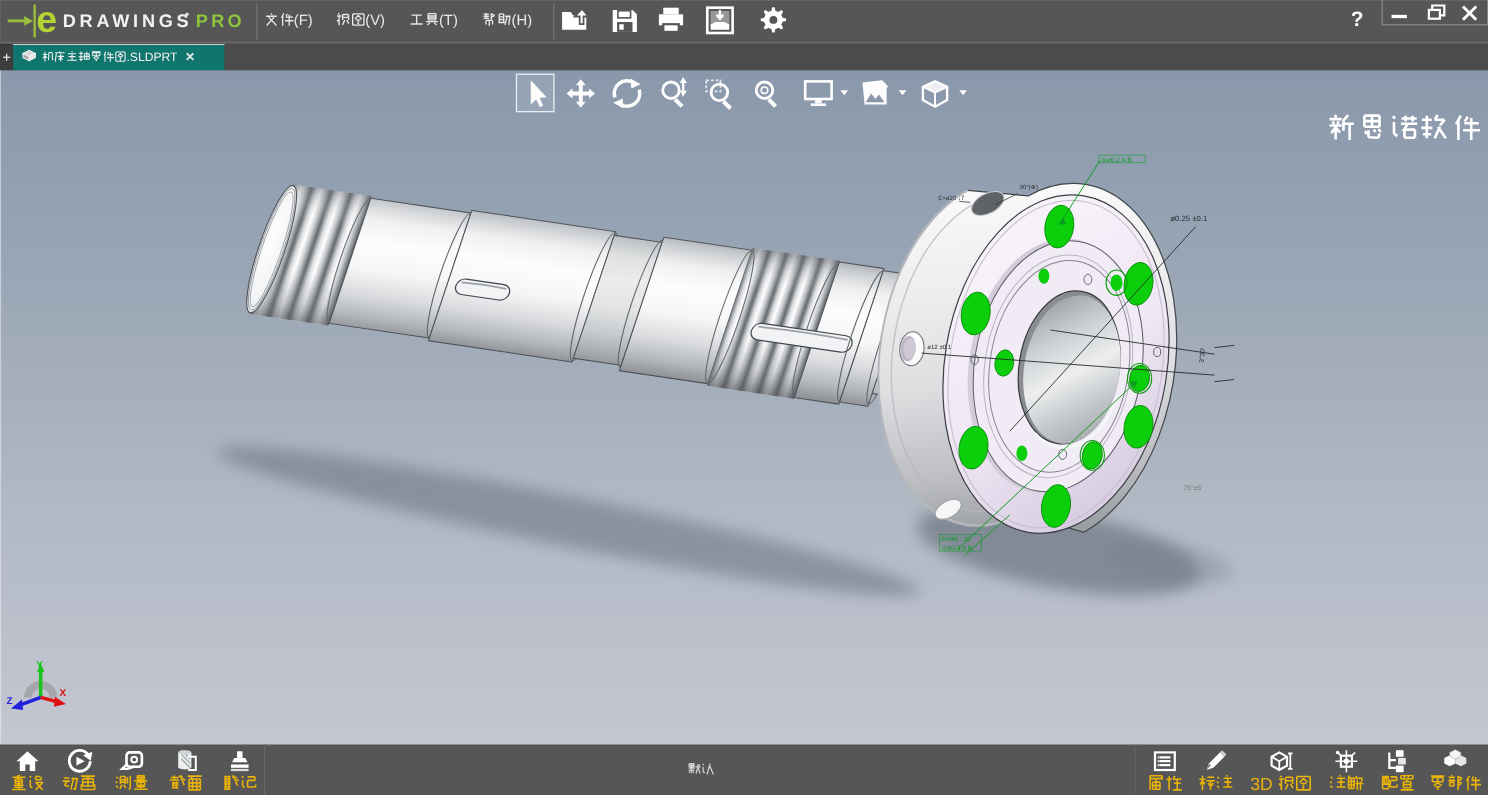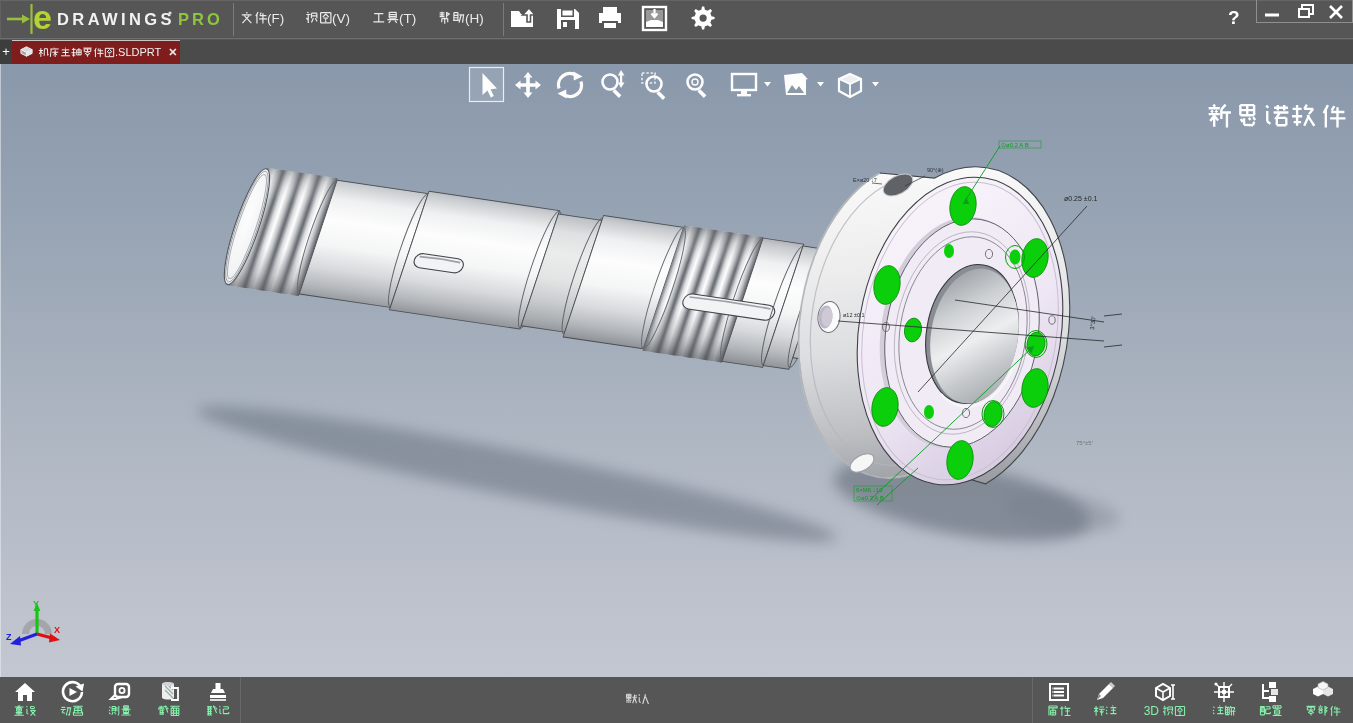--- a/index.html
+++ b/index.html
@@ -7,32 +7,32 @@
 
 #tbar{position:absolute;left:0;top:0;width:1353px;height:39px;background:#565656;border-bottom:1px solid #6e6e6e;box-shadow:inset 0 1px 0 #656565,inset 1px 0 0 #616161}
 #logo{position:absolute;left:0;top:0;width:233px;height:38px}
 .vsep{position:absolute;top:3px;width:1px;height:33px;background:#7b7b7b}
 .menu{position:absolute;top:0;height:38px;line-height:38px;color:#e9e9e9;font-size:13.5px}
 #ticons{position:absolute;left:503px;top:0;height:38px}
 #wctl{position:absolute;right:0;top:0;height:38px}
 
 #tabbar{position:absolute;left:0;top:40px;width:1353px;height:24px;background:#4b4b4b}
 #plusbox{position:absolute;left:0;top:0;width:12px;height:24px;background:#3d3d3d;color:#fff;font-size:13px;text-align:center;line-height:24px}
-#tab{position:absolute;left:12px;top:0;width:168px;height:24px;background:#7f1d1d;border-top:1px solid #c8c8c8;color:#f2f2f2;font-size:11px;line-height:23px;white-space:nowrap}
+#tab{position:absolute;left:12px;top:0;width:192px;height:24px;background:#0f766e;border-top:1px solid #c8c8c8;color:#f2f2f2;font-size:11px;line-height:23px;white-space:nowrap}
 #tab .x{color:#e8e8e8;font-size:11px;font-weight:bold;margin-left:7px}
 
 #vp{position:absolute;left:0;top:64px;width:1353px;height:613px;background:linear-gradient(180deg,#8a98ab 0%,#92a0b1 18%,#a2acba 42%,#b1b9c4 65%,#bcc1cc 85%,#c3c7d1 100%)}
 #wm1{position:absolute;right:9px;top:0px;color:#e0832d;font-size:37px;font-weight:bold;font-family:"Liberation Serif",serif;letter-spacing:1.2px}
 #wm2{position:absolute;right:7px;top:38px;color:#fff;font-size:26.5px;font-weight:bold}
 #wm2 .cj{margin-left:2px}
 
 #bbar{position:absolute;left:0;top:677px;width:1353px;height:46px;background:#565656;color:#f0f0f0}
 .bitem{position:absolute;top:2px;width:64px;text-align:center}
 .bitem svg.ic{display:block;margin:1px auto 0;width:24px;height:24px}
-.blab{font-size:12px;color:#86efac;white-space:nowrap}
+.blab{font-size:16px;color:#eab308;white-space:nowrap}
 #bdef{position:absolute;left:597px;top:0;width:80px;text-align:center;line-height:46px;font-size:12.5px;color:#d6d6d6}
 .bsep{position:absolute;top:0;width:1px;height:46px;background:#474747;border-right:1px solid #686868}
 </style></head><body>
 <div id="app">
 <svg width="0" height="0" style="position:absolute">
       <defs>
 <symbol id="cj0" viewBox="0 0 100 100">
           <path d="M48 8L54 18 M14 28L86 28 M68 34L18 90 M32 34L84 90" fill="none" stroke="currentColor" stroke-width="9"></path>
         </symbol>
 <symbol id="cj1" viewBox="0 0 100 100">

